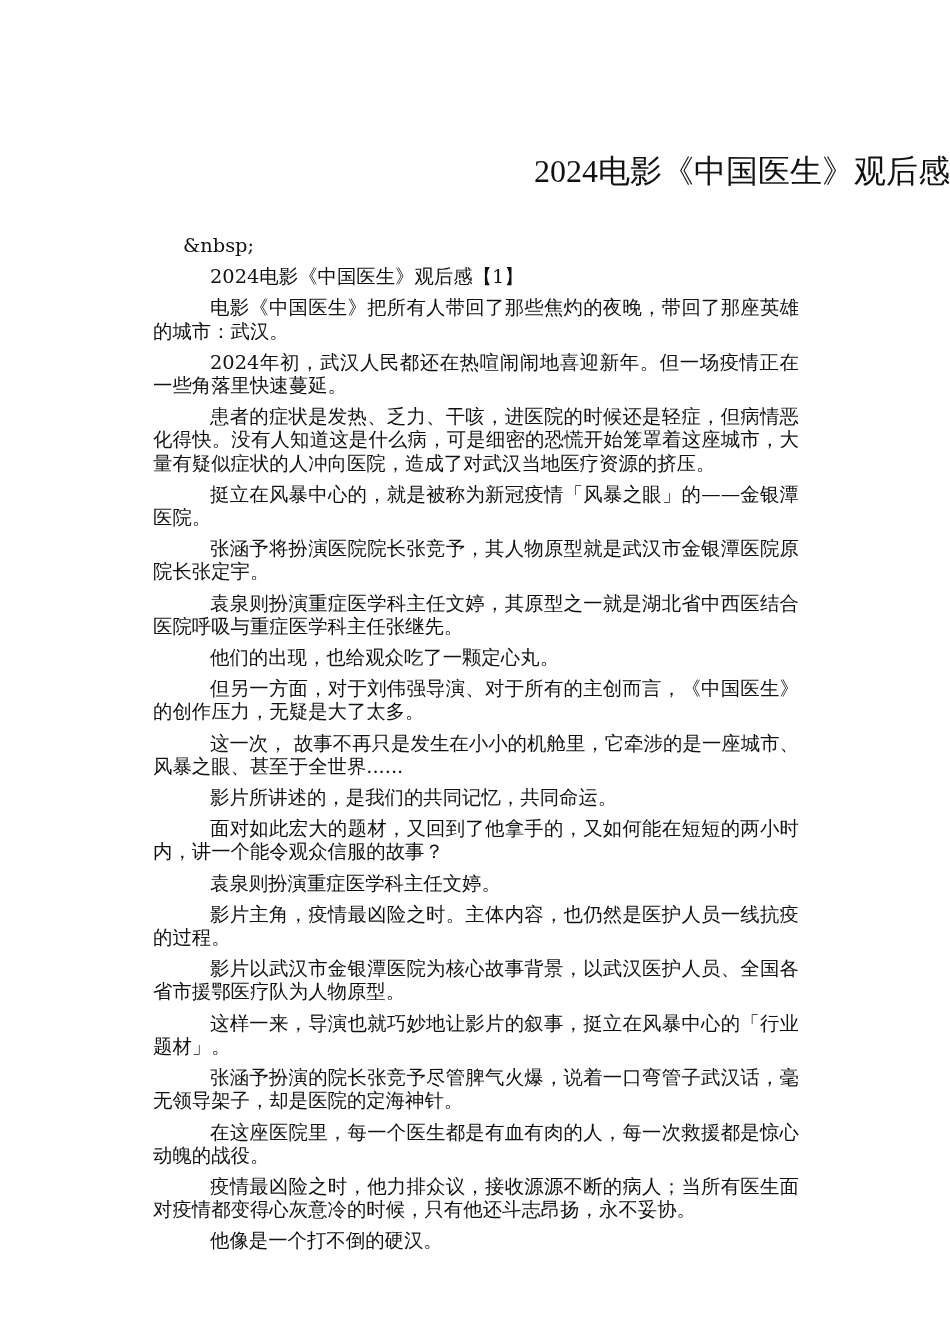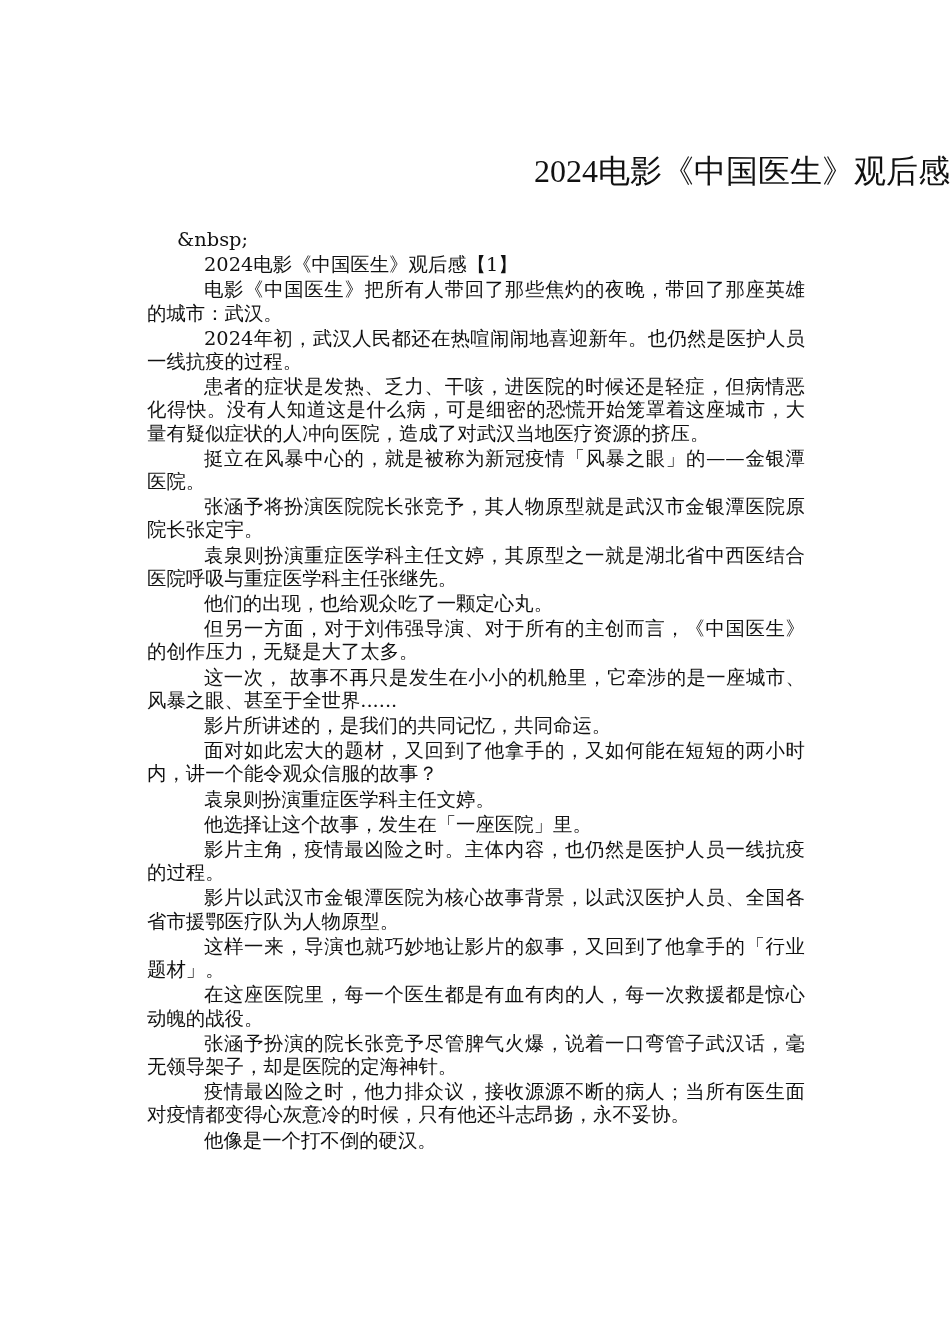--- a/index.html
+++ b/index.html
@@ -4,47 +4,46 @@
 <style>
   html, body { margin: 0; padding: 0; background: #ffffff; }
   body { width: 950px; height: 1344px; position: relative; overflow: hidden;
          font-family: "DejaVu Serif", "Liberation Serif", serif; color: #111; }
   .page { position: absolute; left: 0; top: 0; width: 950px; height: 1344px; background: #fff; }
   .title { position: absolute; top: 128px; left: 0; width: 950px; text-align: right;
            font-size: 32px; font-weight: normal; line-height: 44px; letter-spacing: 0px;
            font-family: Liberation Serif, serif; }
   .body { position: absolute; left: 145px; top: 226px; width: 662px;
           font-size: 19.4px; line-height: 23.2px; text-align: justify; }
-  .body p { margin: 2px; padding: 0; }
+  .body p { margin: 8px; padding: 0; }
   .nbsp-line { padding-left: 30px !important; }
   .ind { text-indent: 57px; }
 </style>
 </head>
 <body>
 
 <div class="page">
   <h1 class="title">2024电影《中国医生》观后感</h1>
 
   <div class="body">
     <p class="nbsp-line">&amp;nbsp;</p>
     <p class="ind">2024电影《中国医生》观后感【1】</p>
     <p class="ind">电影《中国医生》把所有人带回了那些焦灼的夜晚，带回了那座英雄的城市：武汉。</p>
-    <p class="ind">2024年初，武汉人民都还在热喧闹闹地喜迎新年。也仍然是医护人员一线抗疫的过程。</p>
+    <p class="ind">2024年初，武汉人民都还在热喧闹闹地喜迎新年。但一场疫情正在一些角落里快速蔓延。</p>
     <p class="ind">患者的症状是发热、乏力、干咳，进医院的时候还是轻症，但病情恶化得快。没有人知道这是什么病，可是细密的恐慌开始笼罩着这座城市，大量有疑似症状的人冲向医院，造成了对武汉当地医疗资源的挤压。</p>
     <p class="ind">挺立在风暴中心的，就是被称为新冠疫情「风暴之眼」的——金银潭医院。</p>
     <p class="ind">张涵予将扮演医院院长张竞予，其人物原型就是武汉市金银潭医院原院长张定宇。</p>
     <p class="ind">袁泉则扮演重症医学科主任文婷，其原型之一就是湖北省中西医结合医院呼吸与重症医学科主任张继先。</p>
     <p class="ind">他们的出现，也给观众吃了一颗定心丸。</p>
     <p class="ind">但另一方面，对于刘伟强导演、对于所有的主创而言，《中国医生》的创作压力，无疑是大了太多。</p>
     <p class="ind">这一次， 故事不再只是发生在小小的机舱里，它牵涉的是一座城市、风暴之眼、甚至于全世界......</p>
     <p class="ind">影片所讲述的，是我们的共同记忆，共同命运。</p>
     <p class="ind">面对如此宏大的题材，又回到了他拿手的，又如何能在短短的两小时内，讲一个能令观众信服的故事？</p>
     <p class="ind">袁泉则扮演重症医学科主任文婷。</p>
-    <p class="ind">他选择让这个故事，发生在「一座医院」里。</p>
     <p class="ind">影片主角，疫情最凶险之时。主体内容，也仍然是医护人员一线抗疫的过程。</p>
     <p class="ind">影片以武汉市金银潭医院为核心故事背景，以武汉医护人员、全国各省市援鄂医疗队为人物原型。</p>
-    <p class="ind">这样一来，导演也就巧妙地让影片的叙事，又回到了他拿手的「行业题材」。</p>
+    <p class="ind">这样一来，导演也就巧妙地让影片的叙事，挺立在风暴中心的「行业题材」。</p>
+    <p class="ind">张涵予扮演的院长张竞予尽管脾气火爆，说着一口弯管子武汉话，毫无领导架子，却是医院的定海神针。</p>
     <p class="ind">在这座医院里，每一个医生都是有血有肉的人，每一次救援都是惊心动魄的战役。</p>
-    <p class="ind">张涵予扮演的院长张竞予尽管脾气火爆，说着一口弯管子武汉话，毫无领导架子，却是医院的定海神针。</p>
     <p class="ind">疫情最凶险之时，他力排众议，接收源源不断的病人；当所有医生面对疫情都变得心灰意冷的时候，只有他还斗志昂扬，永不妥协。</p>
     <p class="ind">他像是一个打不倒的硬汉。</p>
   </div>
 </div>
 
 </body></html>

